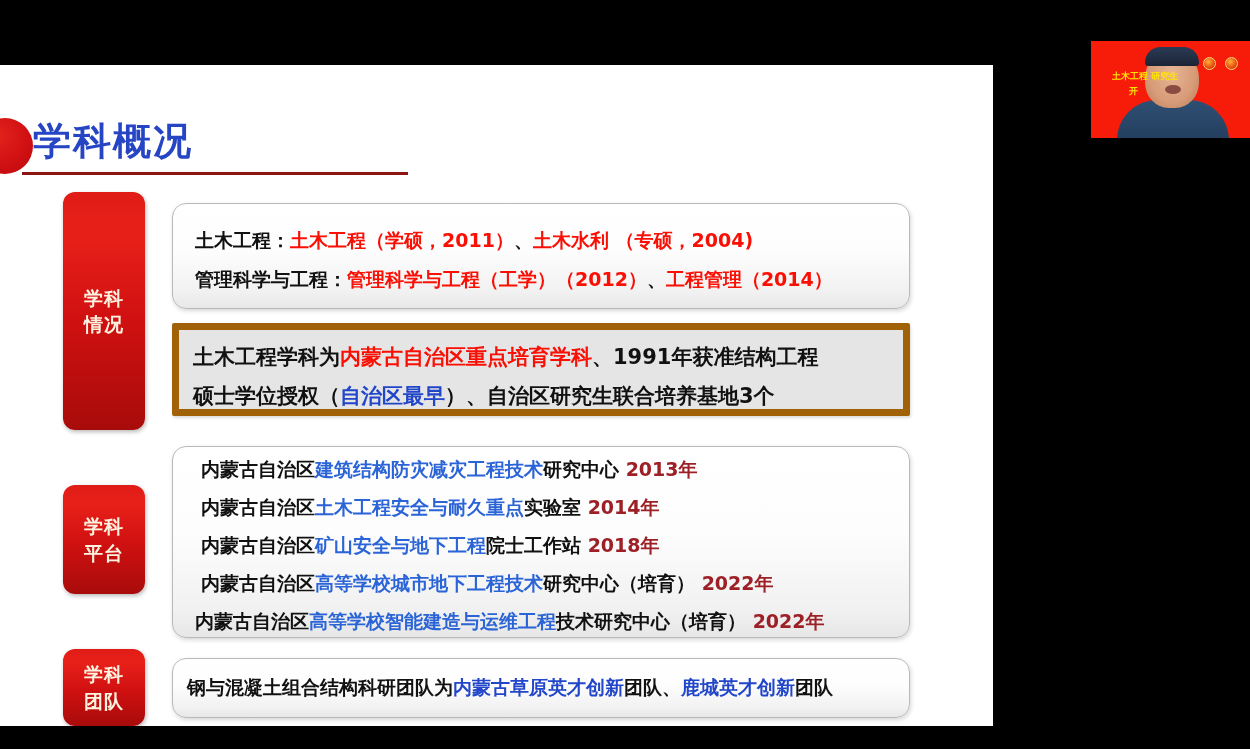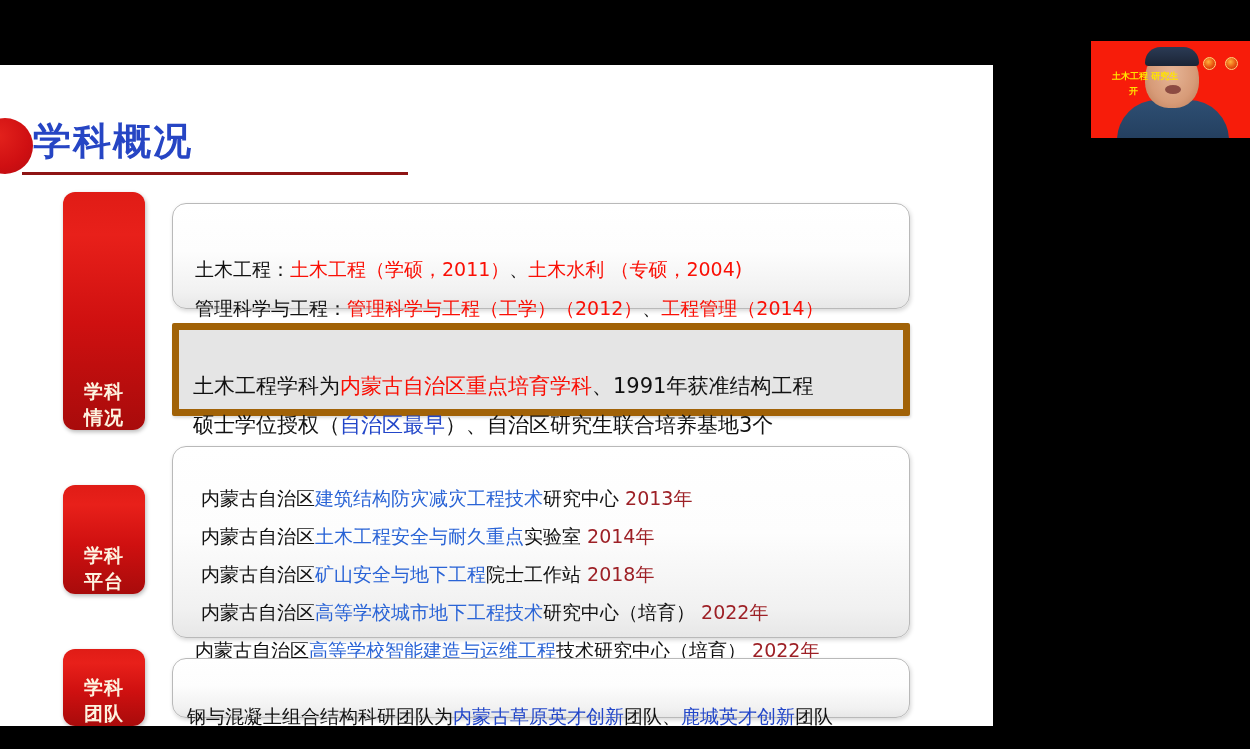--- a/index.html
+++ b/index.html
@@ -69,21 +69,21 @@
     background: linear-gradient(180deg, #e01c16 0%, #e8201a 18%, #cf1010 55%, #a80b0b 100%);
     box-shadow: 1px 2px 4px rgba(0,0,0,0.28);
     color: #fdf3e0;
     font-size: 19px;
     font-weight: bold;
     line-height: 1.38;
     text-align: center;
     display: flex;
     flex-direction: column;
     align-items: center;
-    justify-content: flex-end;
+    justify-content: center;
     letter-spacing: 1px;
   }
   .side-label span { display: block; white-space: nowrap; }
 
   #label-situation { left: 63px; top: 127px; width: 82px; height: 238px; }
   #label-platform  { left: 63px; top: 420px; width: 82px; height: 109px; }
   #label-team      { left: 63px; top: 584px; width: 82px; height: 77px; }
 
   
   .box {
@@ -103,23 +103,22 @@
     box-shadow: 1px 2px 3px rgba(0,0,0,0.14);
   }
 
   #box-majors   { left: 172px; top: 138px; width: 738px; height: 106px; }
   #box-keydisc  { left: 172px; top: 258px; width: 738px; height: 93px; }
   #box-platform { left: 172px; top: 381px; width: 738px; height: 192px; padding-left: 24px; }
   #box-team     { left: 172px; top: 593px; width: 738px; height: 60px; }
 
   .line {
     white-space: nowrap;
-    font-weight: normal;
+    font-weight: bold;
     color: #111111;
-    margin-top: 29px;
   }
 
   
   #box-majors .line {
     position: absolute;
     left: 22px;
     font-size: 19px;
   }
   #box-majors .line.l0 { top: 24px; }
   #box-majors .line.l1 { top: 63px; }

